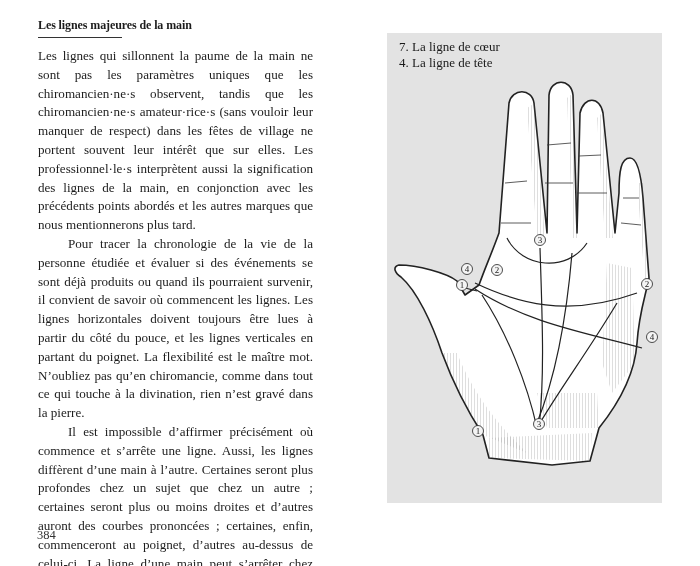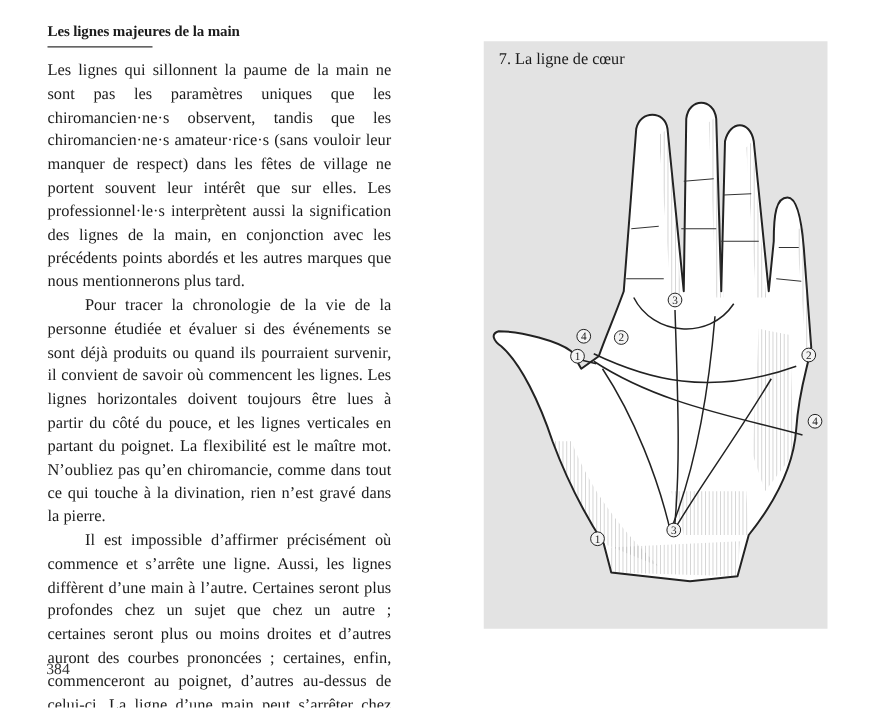--- a/index.html
+++ b/index.html
@@ -152,14 +152,15 @@
           <text x="152" y="394">3</text>
         </g>
       <g>
           <circle cx="91" cy="398" r="5.5"></circle>
           <text x="91" y="401">1</text>
         </g>
     </g>
   </svg>
   <ul class="legend">
     <li>7. La ligne de cœur</li>
+    <li>4. La ligne de tête</li>
   </ul>
 </div>
 
 </body></html>

